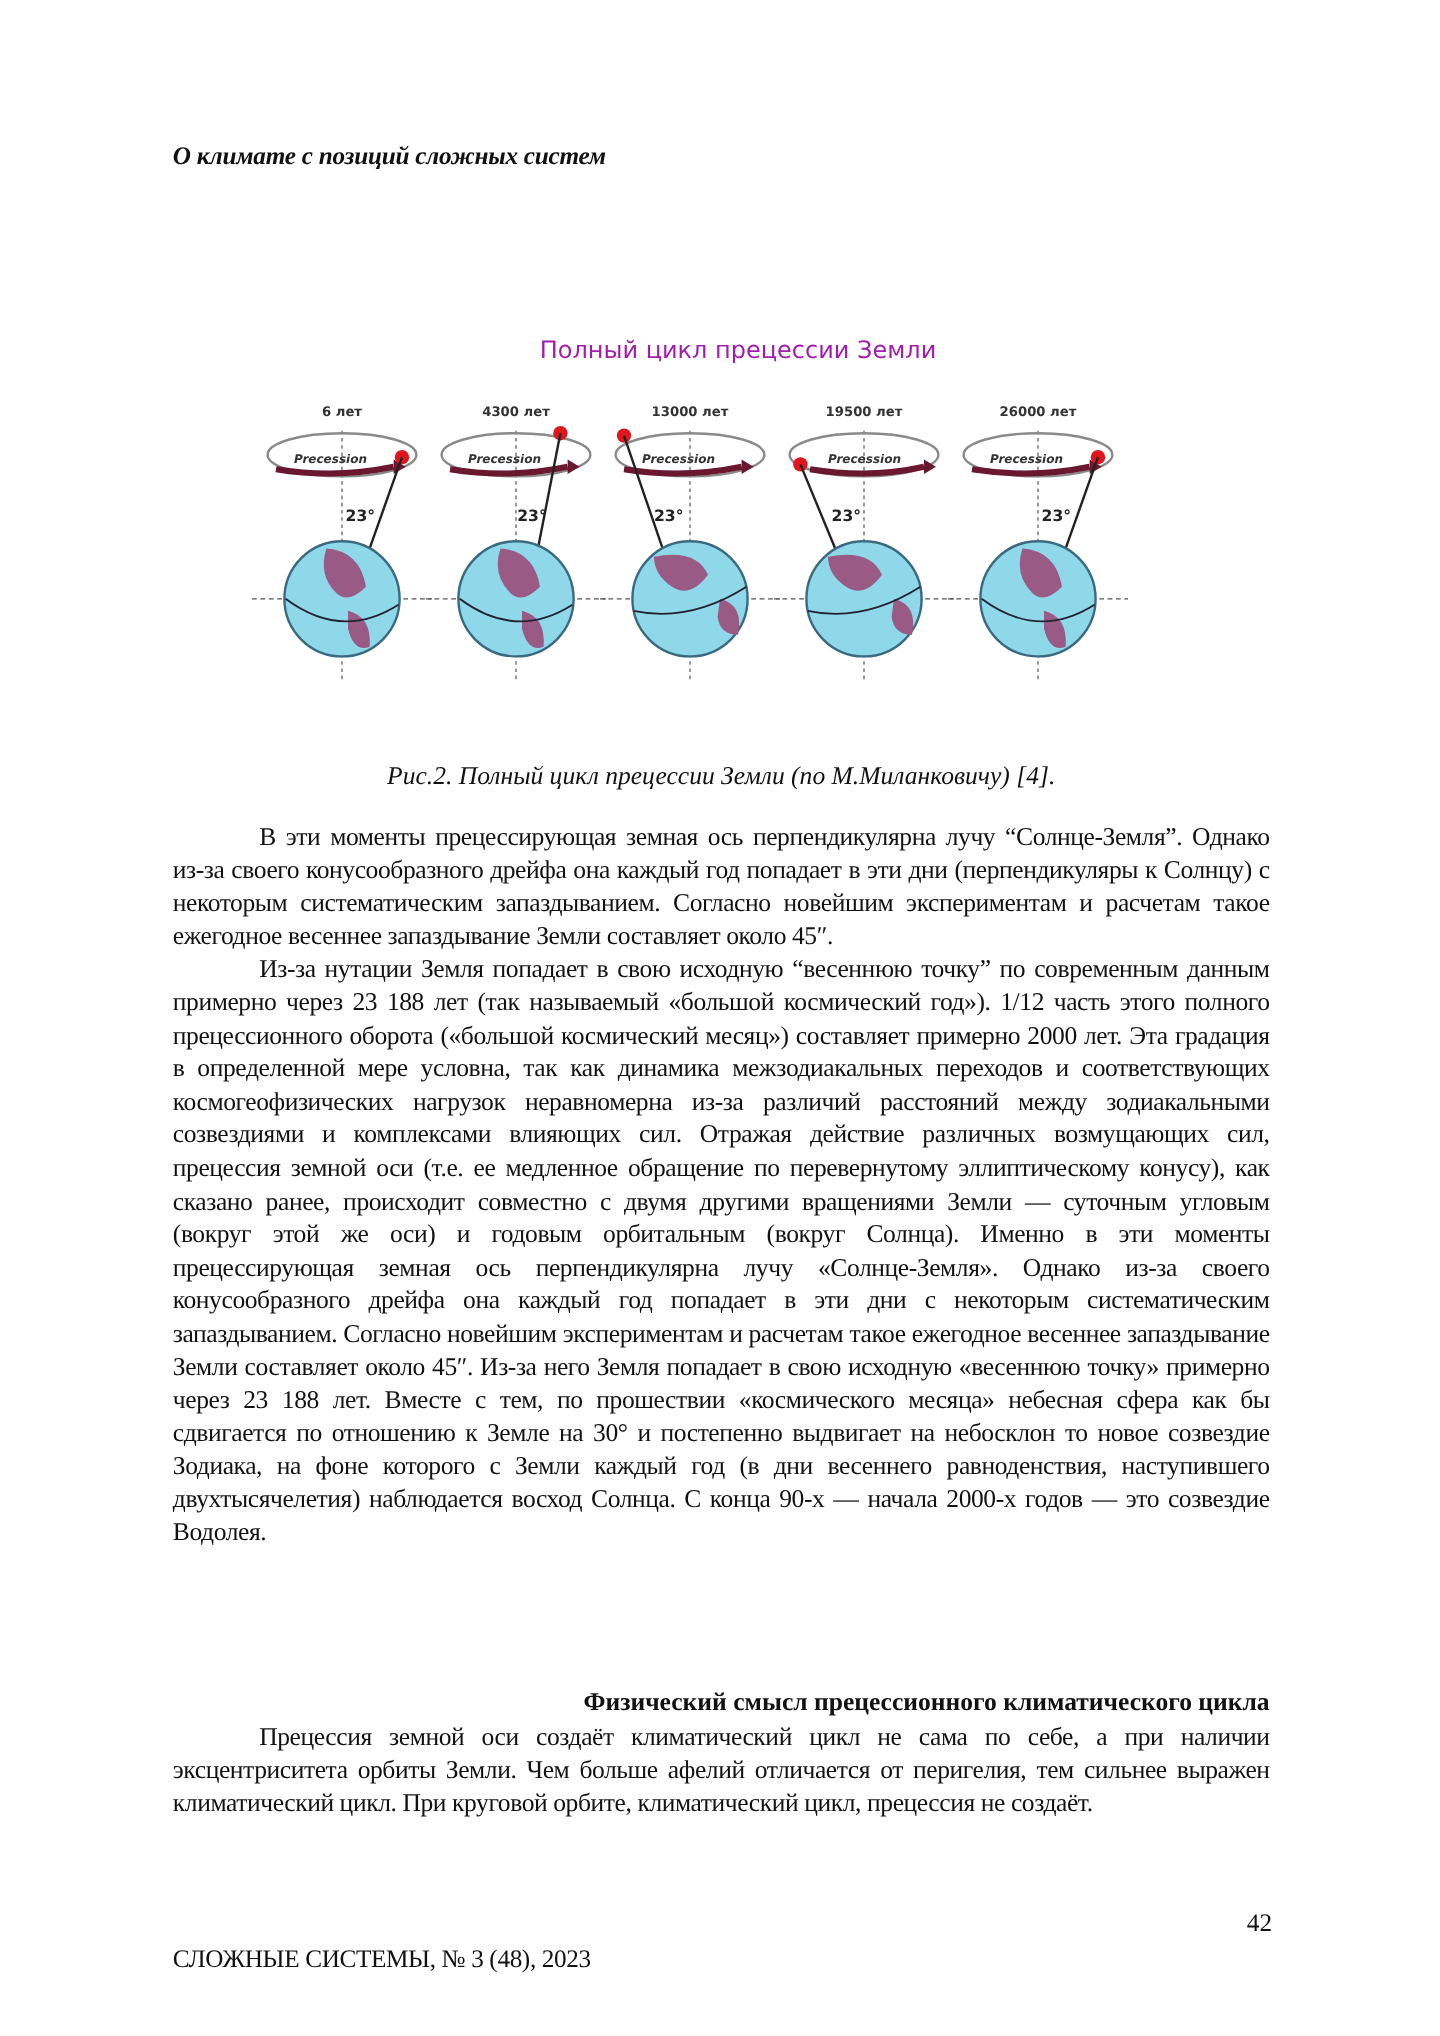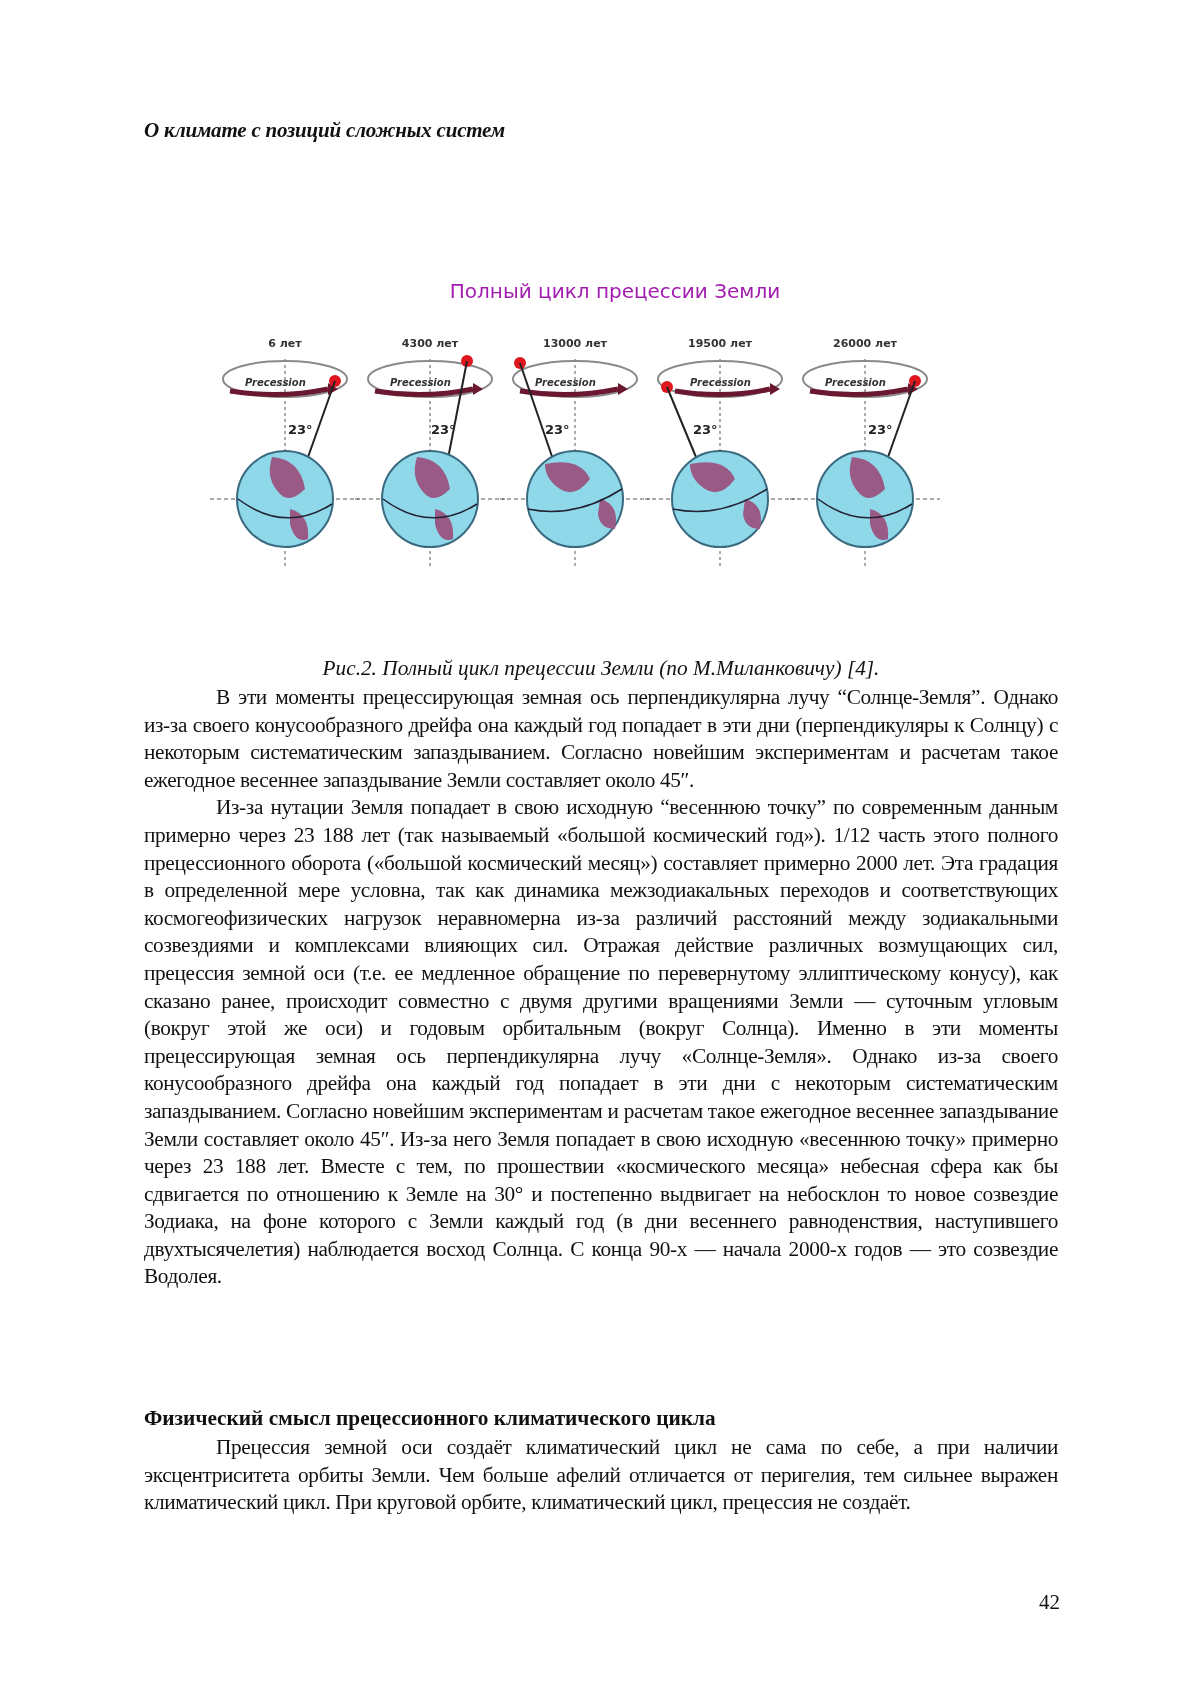--- a/index.html
+++ b/index.html
@@ -23,25 +23,25 @@
     .fig-title {
       position: absolute; left: 0; top: 10px; width: 780px; text-align: center;
       font-family: "DejaVu Sans", sans-serif; font-weight: normal; font-size: 20px; color: #a21caf;
     }
     .fig-panel { position: absolute; top: 70px; width: 150px; height: 240px; }
     .fig-label {
       position: absolute; top: -2px; width: 150px; text-align: center;
       font-family: "DejaVu Sans", sans-serif; font-weight: bold; font-size: 11px; color: #333;
     }
     .caption {
-      position: absolute; left: 144px; width: 914px; top: 612px; text-align: center;
+      position: absolute; left: 144px; width: 914px; top: 590px; text-align: center;
       font-family: "Liberation Serif", serif; font-style: italic; font-size: 21.3px;
     }
     .section-heading {
-      position: absolute; left: 144px; width: 914px; top: 1362px; text-align: left;
+      position: absolute; left: 144px; width: 914px; top: 1362px; text-align: right;
       font-family: "Liberation Serif", serif; font-weight: bold; font-size: 21.3px;
     }
     .page-number {
       position: absolute; right: 140px; top: 1546px;
       font-family: "Liberation Serif", serif; font-size: 21px;
     }
     .journal-footer {
       position: absolute; left: 144px; top: 1576px;
       font-family: "Liberation Serif", serif; font-size: 21px; letter-spacing: -0.3px;
     }
@@ -160,14 +160,15 @@
     <p class="indent">Из-за нутации Земля попадает в свою исходную “весеннюю точку” по современным данным примерно через 23 188 лет (так называемый «большой космический год»). 1/12 часть этого полного прецессионного оборота («большой космический месяц») составляет примерно 2000 лет. Эта градация в определенной мере условна, так как динамика межзодиакальных переходов и соответствующих космогеофизических нагрузок неравномерна из-за различий расстояний между зодиакальными созвездиями и комплексами влияющих сил. Отражая действие различных возмущающих сил, прецессия земной оси (т.е. ее медленное обращение по перевернутому эллиптическому конусу), как сказано ранее, происходит совместно с двумя другими вращениями Земли — суточным угловым (вокруг этой же оси) и годовым орбитальным (вокруг Солнца). Именно в эти моменты прецессирующая земная ось перпендикулярна лучу «Солнце-Земля». Однако из-за своего конусообразного дрейфа она каждый год попадает в эти дни с некоторым систематическим запаздыванием. Согласно новейшим экспериментам и расчетам такое ежегодное весеннее запаздывание Земли составляет около 45″. Из-за него Земля попадает в свою исходную «весеннюю точку» примерно через 23 188 лет. Вместе с тем, по прошествии «космического месяца» небесная сфера как бы сдвигается по отношению к Земле на 30° и постепенно выдвигает на небосклон то новое созвездие Зодиака, на фоне которого с Земли каждый год (в дни весеннего равноденствия, наступившего двухтысячелетия) наблюдается восход Солнца. С конца 90-х — начала 2000-х годов — это созвездие Водолея.</p>
   </div>
 
   <div class="section-heading">Физический смысл прецессионного климатического цикла</div>
 
   <div class="body-text" style="top:1390px;">
     <p class="indent">Прецессия земной оси создаёт климатический цикл не сама по себе, а при наличии эксцентриситета орбиты Земли. Чем больше афелий отличается от перигелия, тем сильнее выражен климатический цикл. При круговой орбите, климатический цикл, прецессия не создаёт.</p>
   </div>
 
   <div class="page-number">42</div>
+  <div class="journal-footer">СЛОЖНЫЕ СИСТЕМЫ, № 3 (48), 2023</div>
 
 </div>
 
 </body></html>

